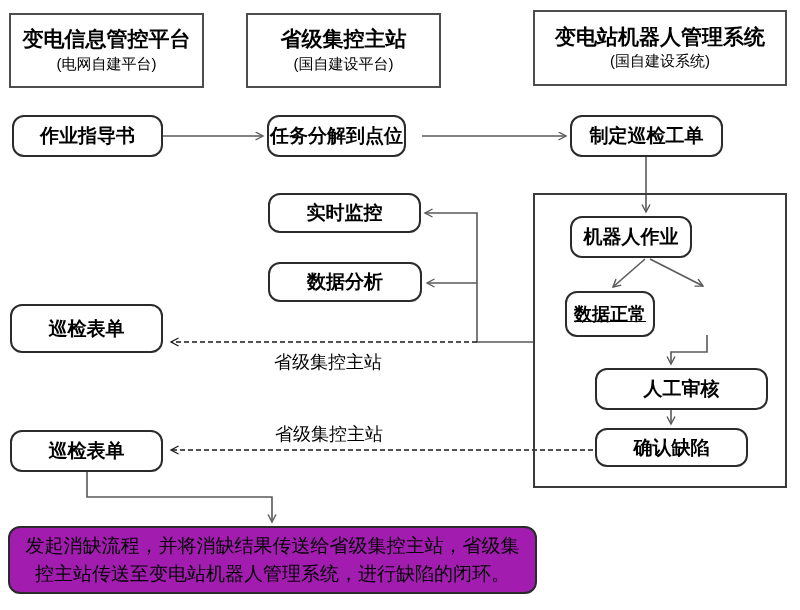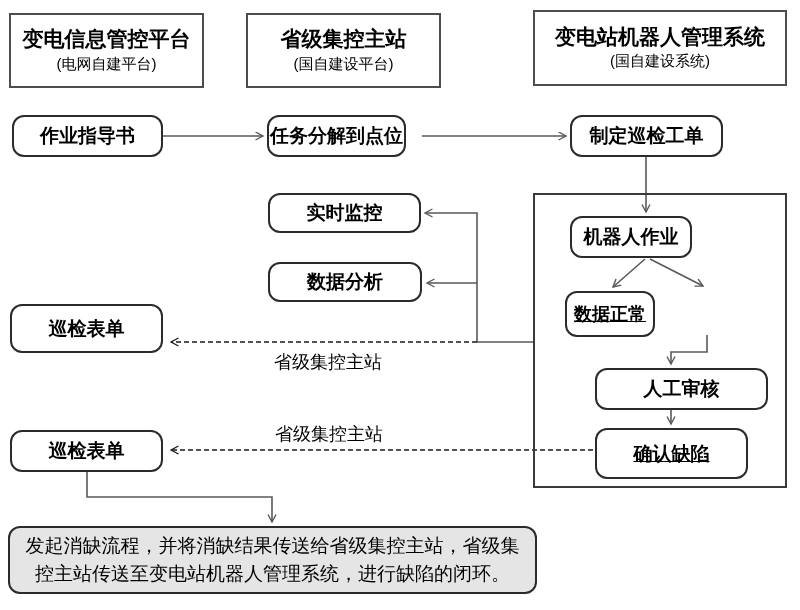--- a/index.html
+++ b/index.html
@@ -20,21 +20,21 @@
     display:flex;align-items:center;justify-content:center;
     font-weight:bold;font-size:19px;white-space:nowrap;
   }
   .container-box{
     position:absolute;border:2px solid #3a3a3a;background:transparent;box-sizing:border-box;
   }
   .edge-label{
     position:absolute;font-size:18px;color:#000;text-align:center;white-space:nowrap;
   }
   .note{
-    position:absolute;border:2px solid #2b2b2b;border-radius:12px;background:#e5e5e5;box-sizing:border-box;
+    position:absolute;border:2px solid #2b2b2b;border-radius:12px;background:#a21caf;box-sizing:border-box;
     display:flex;flex-direction:column;align-items:center;justify-content:center;
     font-size:19px;line-height:1.5;text-align:center;
   }
 </style>
 </head>
 <body>
 
 <div class="canvas">
 
   <svg class="connectors" viewBox="0 0 800 610" xmlns="http://www.w3.org/2000/svg">
@@ -80,21 +80,21 @@
   <div class="node" style="left:12px;top:115px;width:151px;height:42px;">作业指导书</div>
   <div class="node" style="left:267px;top:115px;width:139px;height:42px;">任务分解到点位</div>
   <div class="node" style="left:570px;top:115px;width:153px;height:42px;">制定巡检工单</div>
   <div class="node" style="left:268px;top:193px;width:153px;height:40px;">实时监控</div>
   <div class="node" style="left:268px;top:262px;width:154px;height:40px;">数据分析</div>
   <div class="node" style="left:10px;top:304px;width:153px;height:49px;">巡检表单</div>
   <div class="node" style="left:10px;top:430px;width:153px;height:42px;">巡检表单</div>
   <div class="node" style="left:570px;top:216px;width:122px;height:42px;">机器人作业</div>
   <div class="node" style="left:565px;top:291px;width:90px;height:46px;font-size:18px;text-decoration:underline;">数据正常</div>
   <div class="node" style="left:595px;top:368px;width:173px;height:42px;">人工审核</div>
-  <div class="node" style="left:595px;top:428px;width:153px;height:51px;text-decoration:underline;">确认缺陷</div>
+  <div class="node" style="left:595px;top:428px;width:153px;height:39px;">确认缺陷</div>
 
   <div class="edge-label" style="left:258px;top:350px;width:140px;">省级集控主站</div>
   <div class="edge-label" style="left:259px;top:422px;width:140px;">省级集控主站</div>
 
   <div class="note" style="left:8px;top:526px;width:529px;height:68px;">
     <div>发起消缺流程，并将消缺结果传送给省级集控主站，省级集</div>
     <div>控主站传送至变电站机器人管理系统，进行缺陷的闭环。</div>
   </div>
 
 </div>

